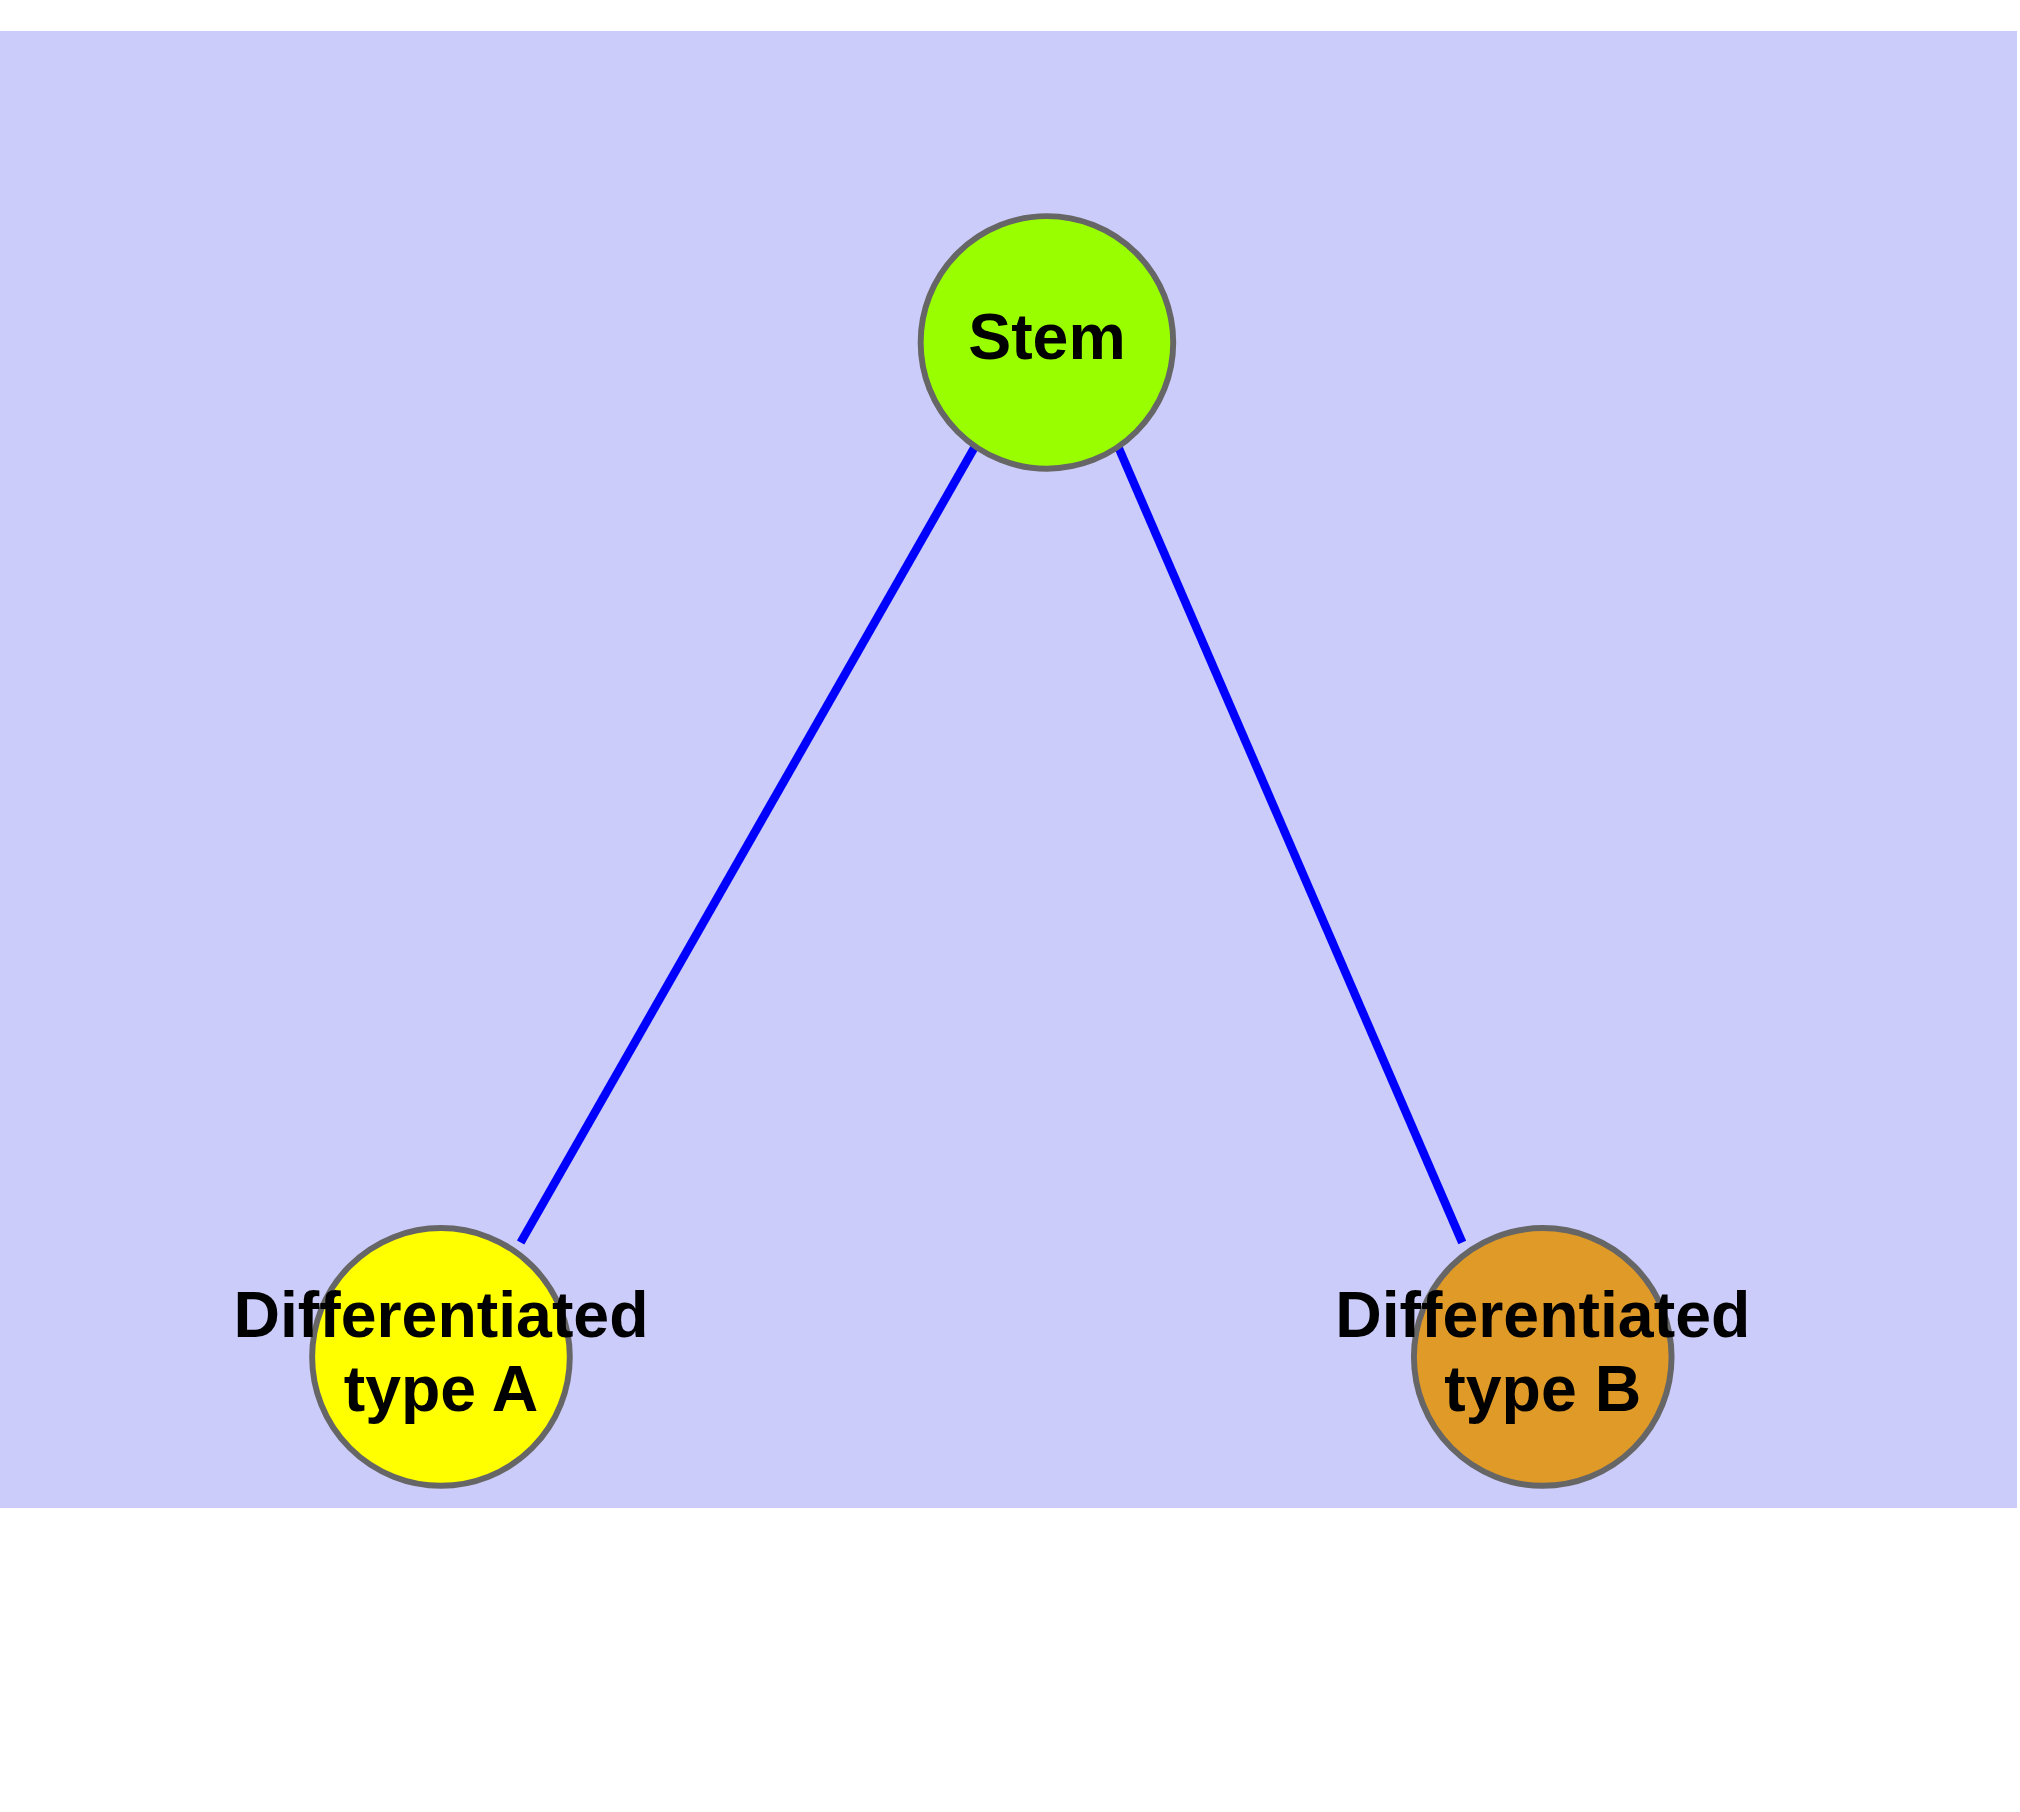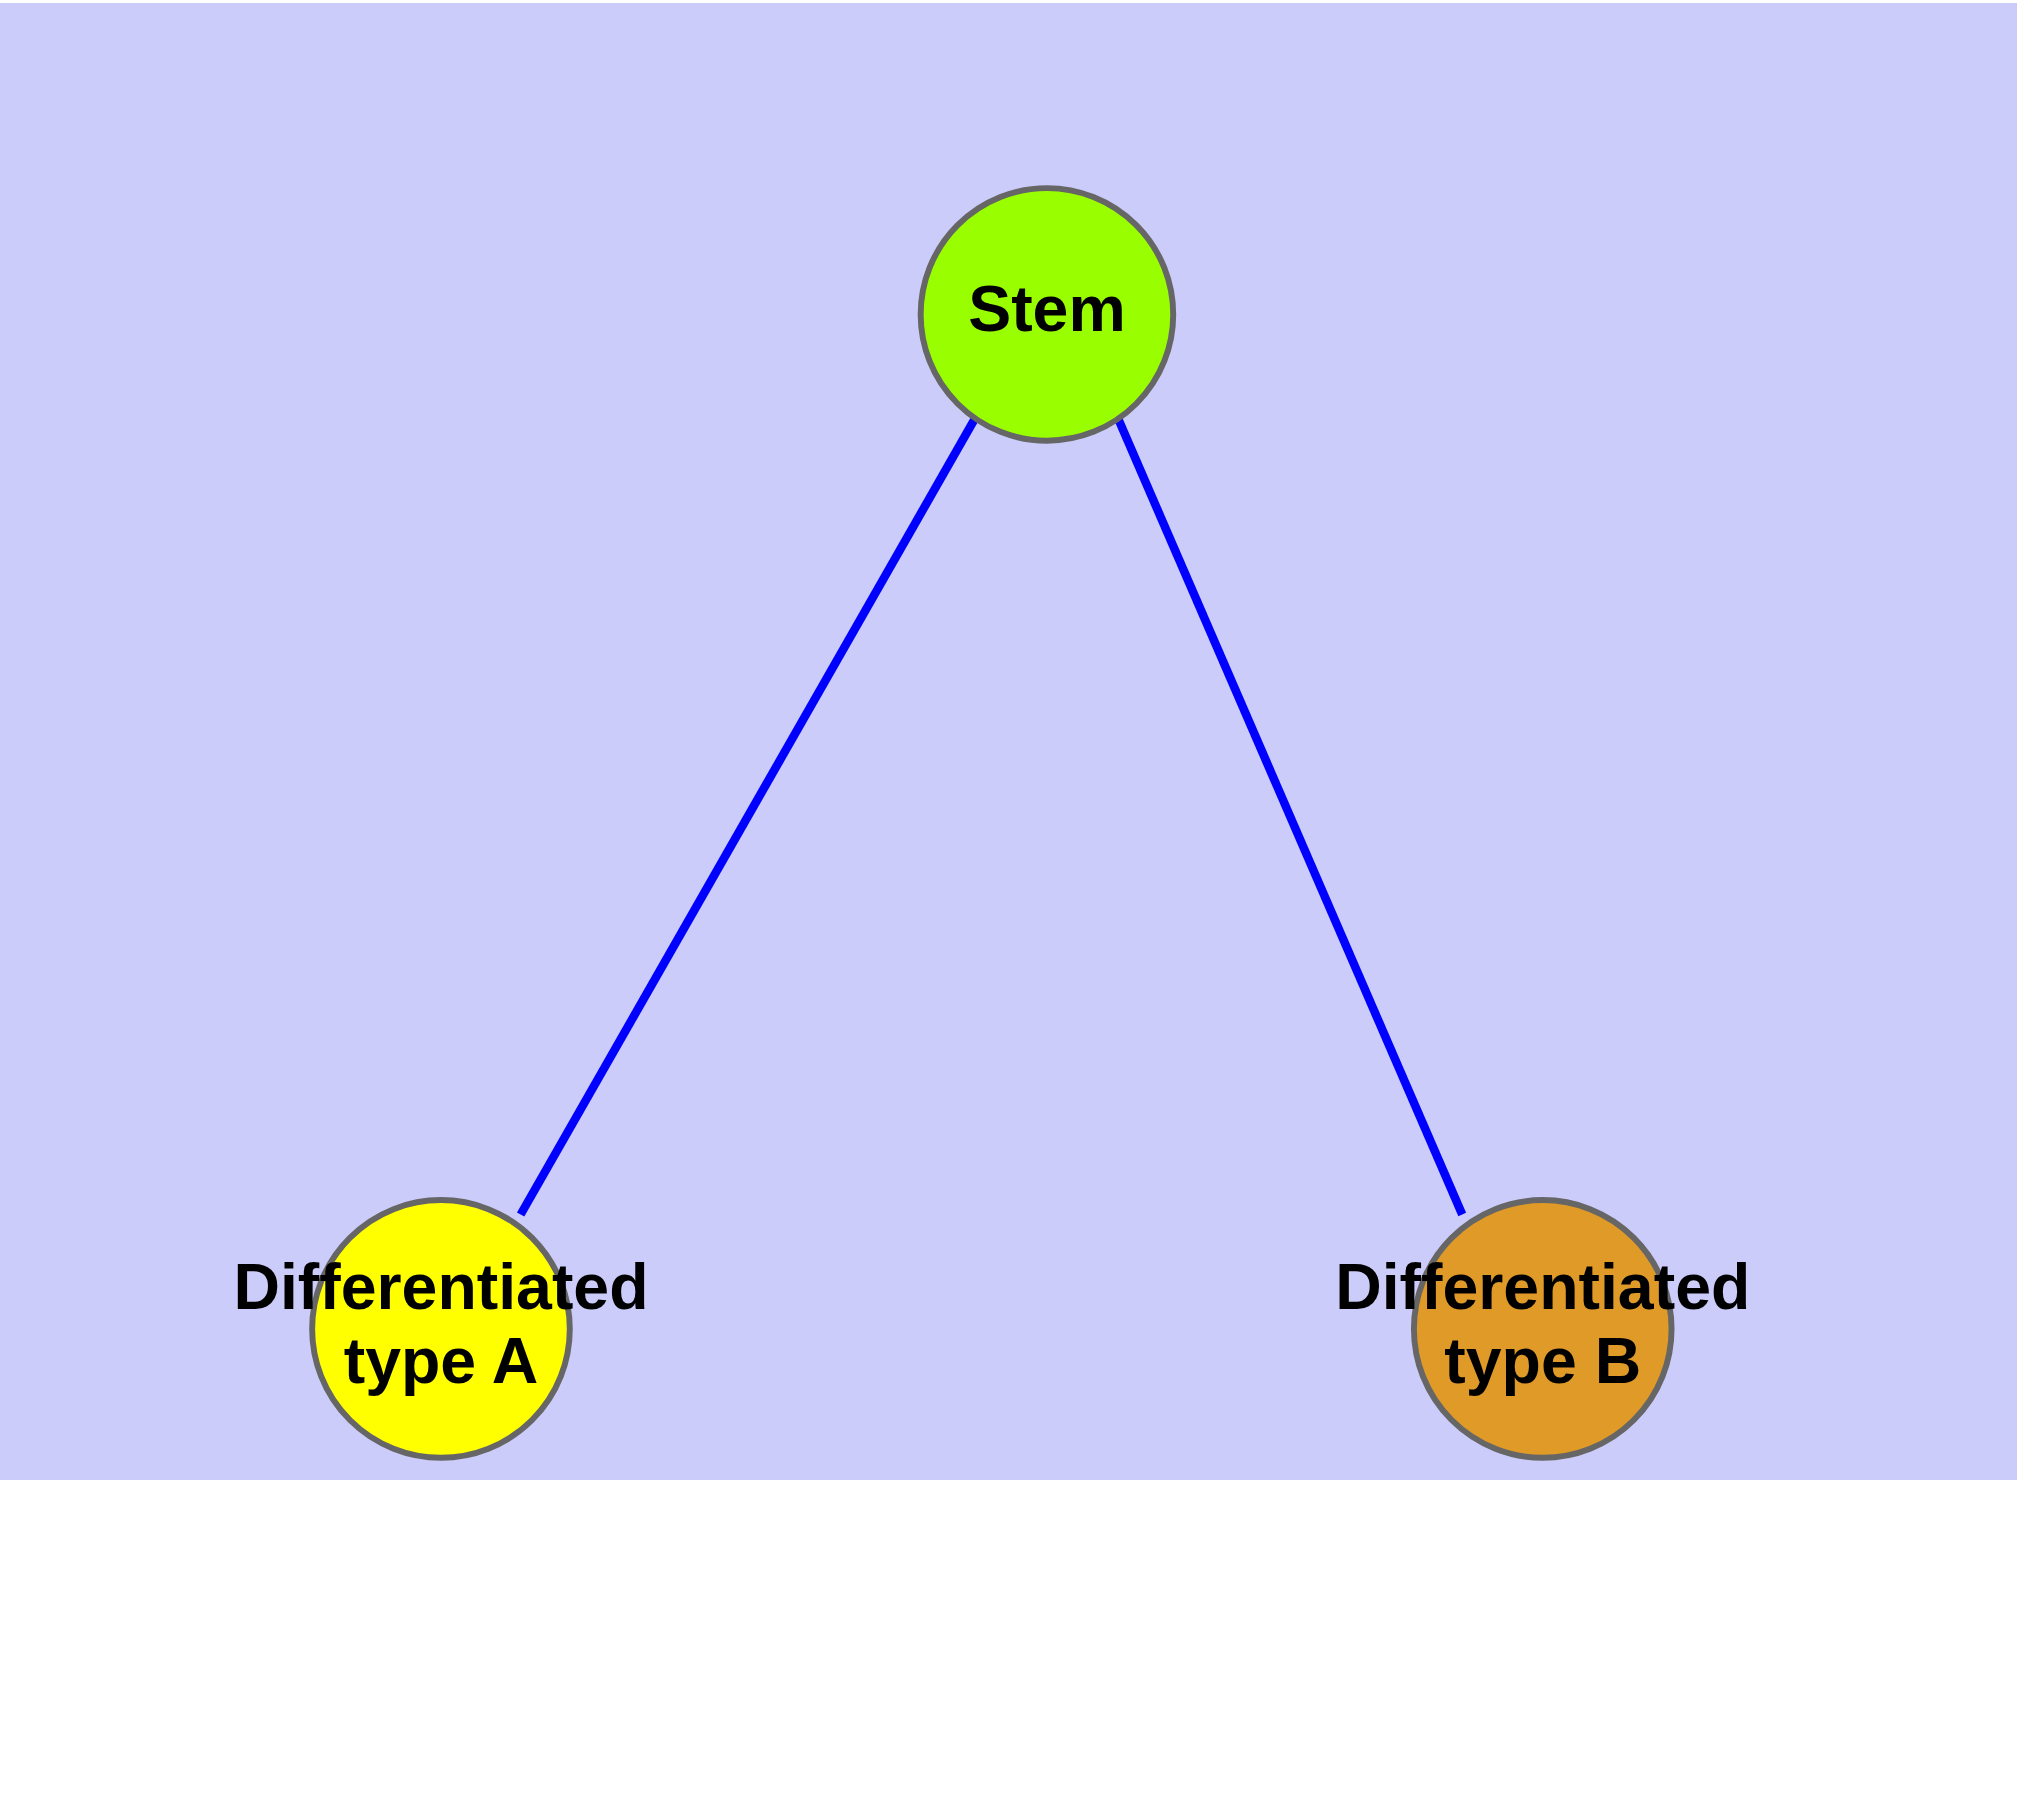--- a/index.html
+++ b/index.html
@@ -7,20 +7,21 @@
     margin: 0;
     padding: 0;
     background: #ffffff;
   }
   #stage {
     position: relative;
     width: 2021px;
     height: 1480px;
     background: #ffffff;
     overflow: hidden;
+    margin-top: 28px;
   }
   #canvas-bg {
     position: absolute;
     left: 0;
     top: 3.4px;
     width: 2017px;
     height: 1809px;
     background: #ccccfa;
   }
   #graph-svg {

